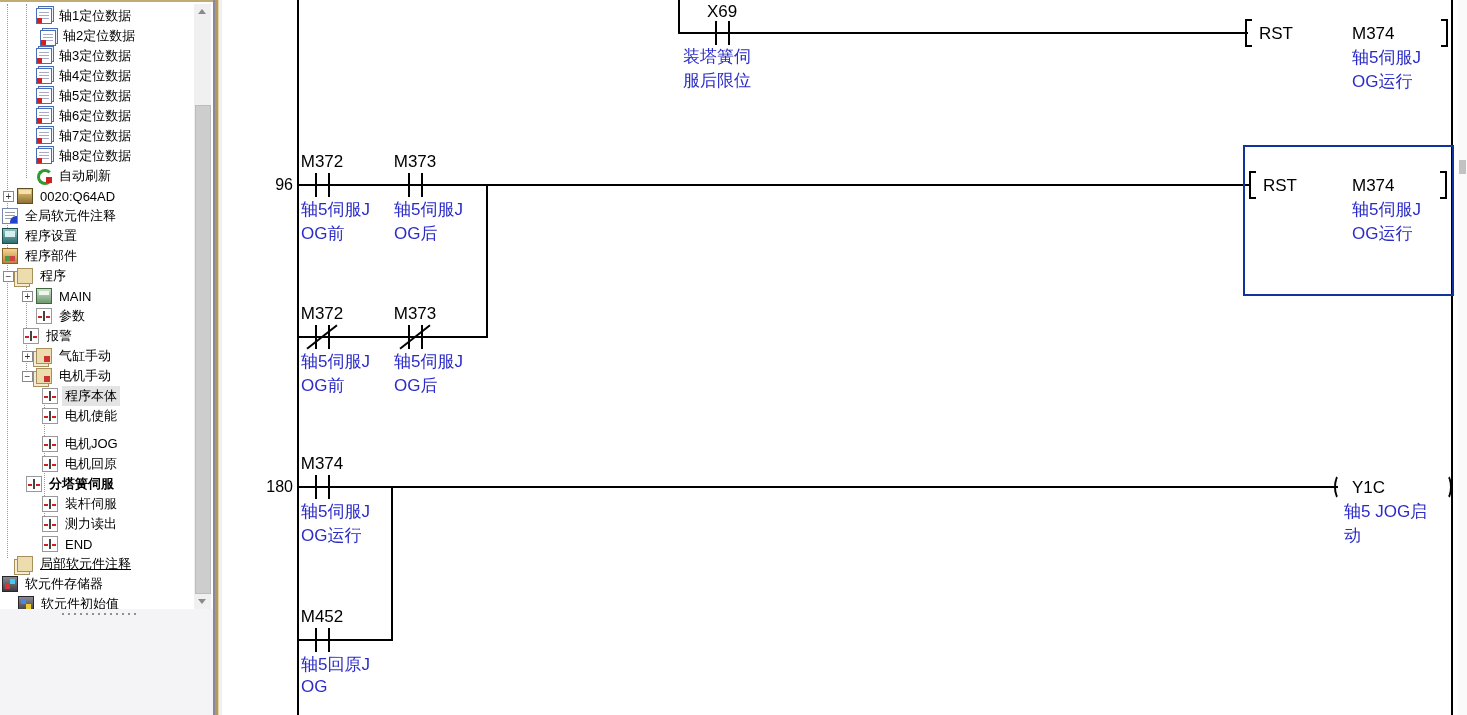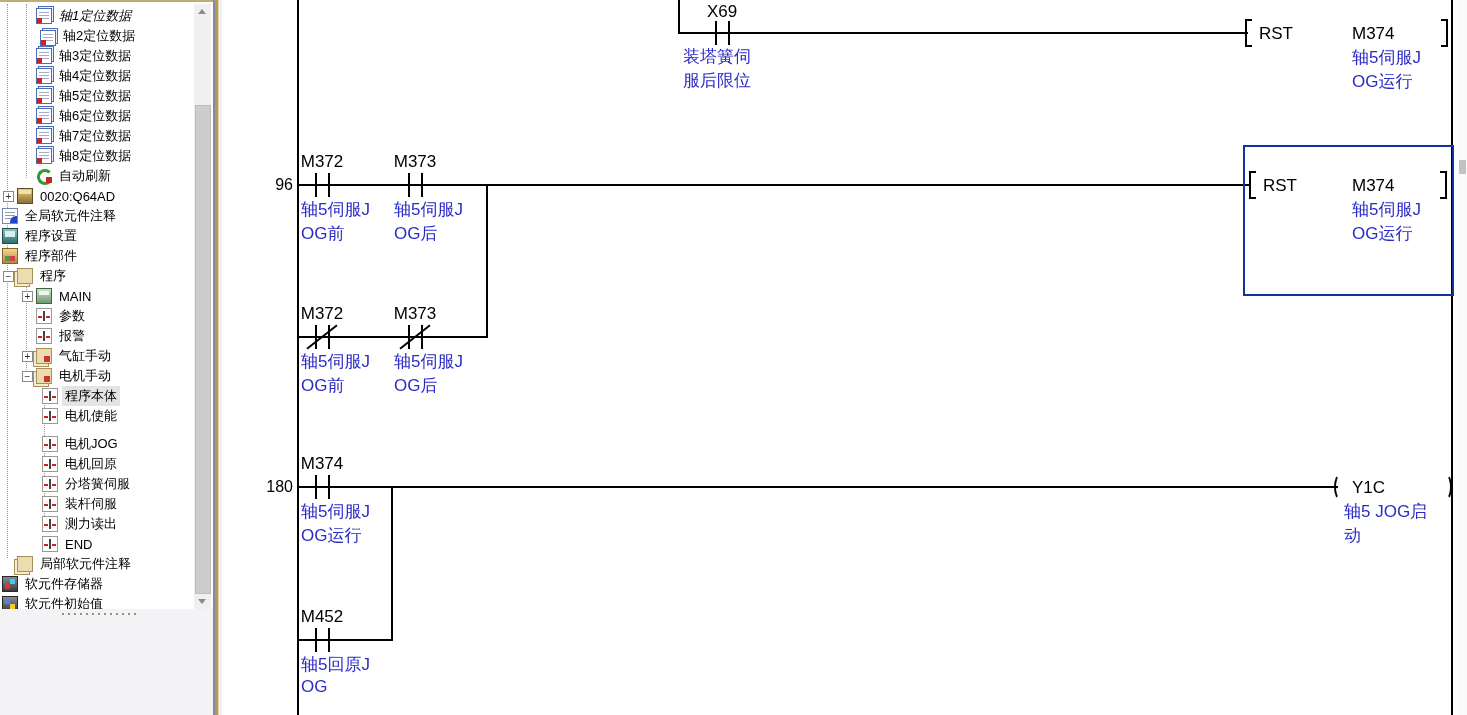--- a/index.html
+++ b/index.html
@@ -104,21 +104,21 @@
 
 <div id="app">
 
   <div id="sidebar">
     <div id="tree">
       <div class="guide" style="left:7px;top:0;height:554px;"></div>
       <div class="guide" style="left:26px;top:0;height:174px;"></div>
       <div class="guide" style="left:26px;top:274px;height:100px;"></div>
       <div class="guide" style="left:44px;top:384px;height:140px;"></div>
       <div id="tree-rows" style="position:absolute;left:0;top:2px;width:194px;">
-          <div class="trow" style="padding-left: 36px; font-style: italic;">
+          <div class="trow" style="padding-left: 36px;">
             <span class="ticon icon-posdata"></span>
             <span class="tlabel">轴1定位数据</span>
           </div>
           <div class="trow" style="padding-left: 40px; align-items: flex-end;">
             <span class="ticon icon-posdata"></span>
             <span class="tlabel">轴2定位数据</span>
           </div>
           <div class="trow" style="padding-left: 36px;">
             <span class="ticon icon-posdata"></span>
             <span class="tlabel">轴3定位数据</span>
@@ -171,21 +171,21 @@
           </div>
           <div class="trow" style="padding-left: 22px;">
             <span class="ebox">+</span>
             <span class="ticon icon-screen"></span>
             <span class="tlabel">MAIN</span>
           </div>
           <div class="trow" style="padding-left: 36px;">
             <span class="ticon icon-ladder"></span>
             <span class="tlabel">参数</span>
           </div>
-          <div class="trow" style="padding-left: 36px; text-align: center;">
+          <div class="trow" style="padding-left: 23px; text-align: center;">
             <span class="ticon icon-ladder"></span>
             <span class="tlabel">报警</span>
           </div>
           <div class="trow" style="padding-left: 22px;">
             <span class="ebox">+</span>
             <span class="ticon icon-subfolder"></span>
             <span class="tlabel">气缸手动</span>
           </div>
           <div class="trow" style="padding-left: 22px;">
             <span class="ebox">−</span>
@@ -201,45 +201,45 @@
             <span class="tlabel">电机使能</span>
           </div>
           <div class="trow" style="padding-left: 42px; margin-top: 8px;">
             <span class="ticon icon-ladder"></span>
             <span class="tlabel">电机JOG</span>
           </div>
           <div class="trow" style="padding-left: 42px;">
             <span class="ticon icon-ladder"></span>
             <span class="tlabel">电机回原</span>
           </div>
-          <div class="trow" style="padding-left: 42px;">
+          <div class="trow" style="padding-left: 26px; font-weight: bold;">
             <span class="ticon icon-ladder"></span>
             <span class="tlabel">分塔簧伺服</span>
           </div>
           <div class="trow" style="padding-left: 42px;">
             <span class="ticon icon-ladder"></span>
             <span class="tlabel">装杆伺服</span>
           </div>
           <div class="trow" style="padding-left: 42px;">
             <span class="ticon icon-ladder"></span>
             <span class="tlabel">测力读出</span>
           </div>
           <div class="trow" style="padding-left: 42px;">
             <span class="ticon icon-ladder"></span>
             <span class="tlabel">END</span>
           </div>
-          <div class="trow" style="padding-left: 17px;">
+          <div class="trow" style="padding-left: 17px; text-decoration: underline;">
             <span class="ticon icon-program-folder"></span>
             <span class="tlabel">局部软元件注释</span>
           </div>
           <div class="trow" style="padding-left: 2px;">
             <span class="ticon icon-devmem"></span>
             <span class="tlabel">软元件存储器</span>
           </div>
-          <div class="trow" style="padding-left: 2px;">
+          <div class="trow" style="padding-left: 2px; margin-left: 16px;">
             <span class="ticon icon-devinit"></span>
             <span class="tlabel">软元件初始值</span>
           </div>
         </div>
     </div>
     <div id="tree-scroll">
       <div class="sbtn" id="sb-up" style="top:0;"></div>
       <div id="sb-thumb"></div>
       <div class="sbtn" id="sb-down"></div>
     </div>

